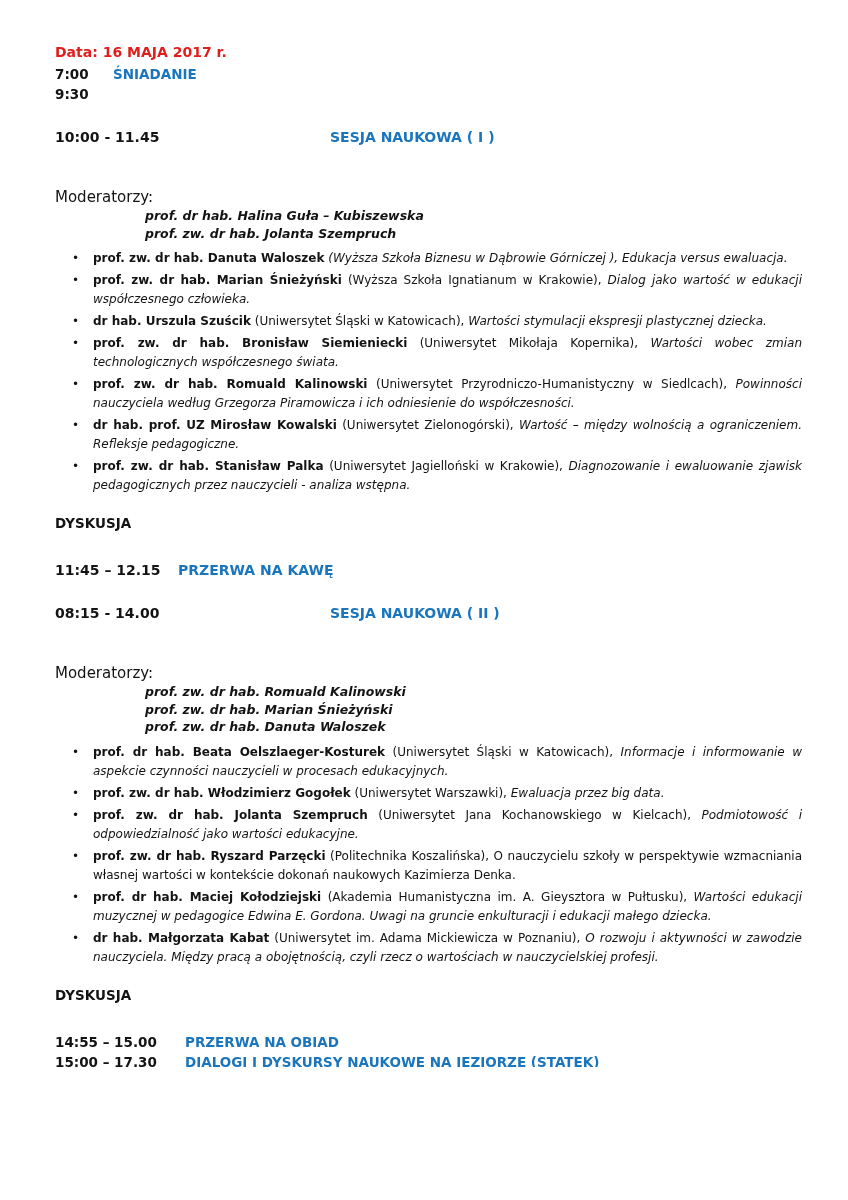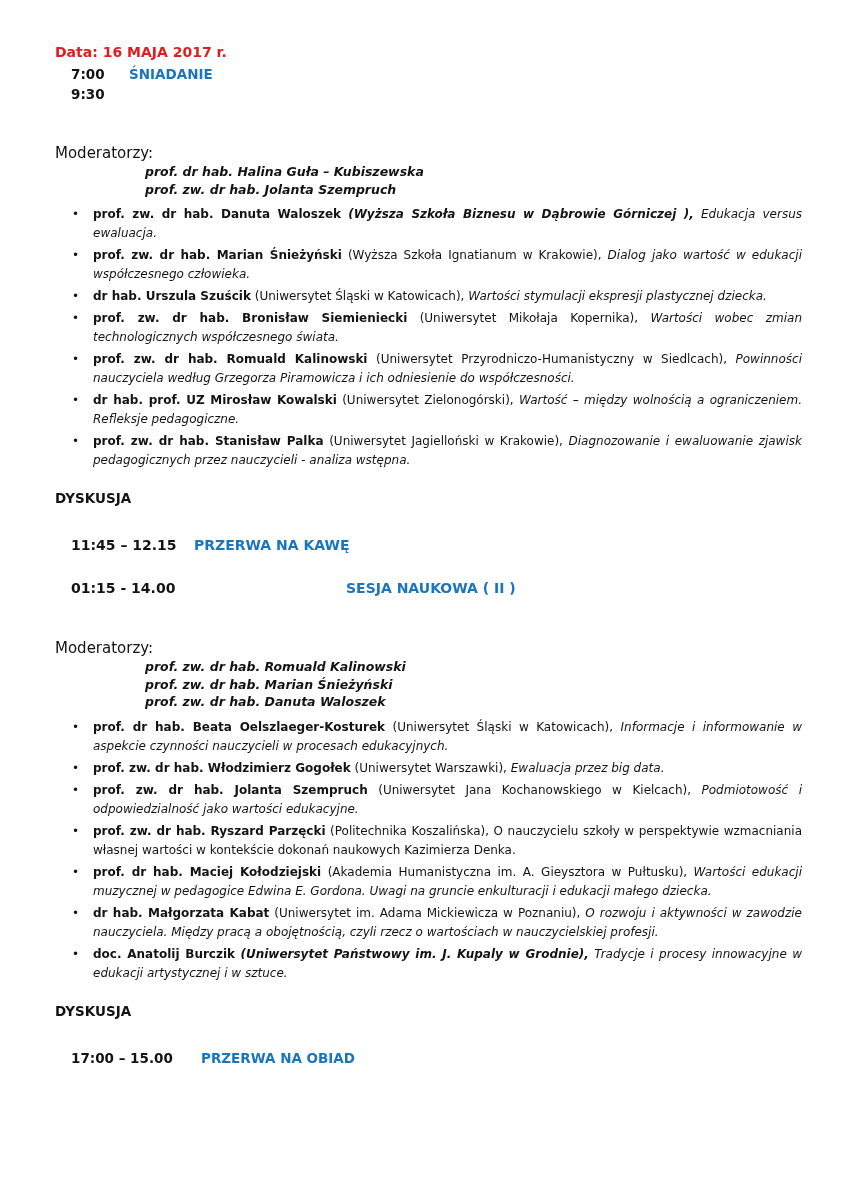--- a/index.html
+++ b/index.html
@@ -16,21 +16,21 @@
   .page{
     box-sizing:border-box;
     width:848px;height:1067px;
     padding:42px 46px 20px 55px;
     overflow:hidden;
   }
   .hline{
     font-weight:bold;font-size:14px;line-height:20px;color:var(--red);
     white-space:nowrap;
   }
-  .row{display:flex;align-items:flex-start;margin-left:16px;}
+  .row{display:flex;align-items:flex-start;}
   .time{font-weight:bold;color:var(--text);flex:none;}
   .blue{color:var(--blue);font-weight:bold;}
   
   .morning{margin-top:3px;}
   .morning .row{font-size:13.5px;line-height:19.5px;}
   .morning .time{width:58px;}
   
   .sess-head{margin-top:23px;font-size:14px;line-height:21px;}
   .sess-head .time{width:275px;}
   .modlbl{font-weight:normal;font-size:15px;line-height:20px;margin-top:39px;}
@@ -41,21 +41,21 @@
   ul.speakers li{
     position:relative;padding-left:38px;margin-bottom:3px;
     text-align:justify;font-size:12px;line-height:19px;
   }
   ul.speakers li::before{
     content:"\2022";position:absolute;left:17px;top:0;
     font-size:12px;color:var(--text);
   }
   .nm{font-weight:bold;}
   .af{font-style:normal;}
-  .af.it{font-style:italic;font-weight:bold;}
+  .af.it{font-style:italic;}
   .tt{font-style:italic;}
   .tt.rm{font-style:normal;}
   .disc{font-weight:bold;font-size:13.5px;line-height:19px;margin-top:19px;}
   
   .break{margin-top:27px;font-size:14px;line-height:20px;align-items:flex-end;}
   .break .time{width:123px;}
   
   .closing{margin-top:27px;}
   .closing .row{font-size:13.5px;line-height:20.5px;}
   .closing .time{width:130px;}
@@ -71,20 +71,24 @@
     <div class="row">
       <span class="time">7:00</span>
       <span class="blue">ŚNIADANIE</span>
     </div>
     <div class="row">
       <span class="time">9:30</span>
     </div>
   </div>
 
   <div>
+    <div class="row sess-head">
+      <span class="time">10:00 - 11.45</span>
+      <span class="blue">SESJA NAUKOWA ( I )</span>
+    </div>
     <div class="modlbl">Moderatorzy:</div>
     <div class="mods">
       <div class="mod">prof. dr hab. Halina Guła – Kubiszewska</div>
       <div class="mod">prof. zw. dr hab. Jolanta Szempruch</div>
     </div>
     <ul class="speakers">
       <li>
         <span class="nm">prof. zw. dr hab. Danuta Waloszek</span>
         <span class="af it">(Wyższa Szkoła Biznesu w Dąbrowie Górniczej ),</span>
         <span class="tt">Edukacja versus ewaluacja.</span>
@@ -123,21 +127,21 @@
     <div class="disc">DYSKUSJA</div>
   </div>
 
   <div class="row break">
     <span class="time">11:45 – 12.15</span>
     <span class="blue">PRZERWA NA KAWĘ</span>
   </div>
 
   <div>
     <div class="row sess-head">
-      <span class="time">01:15 - 14.00</span>
+      <span class="time">08:15 - 14.00</span>
       <span class="blue">SESJA NAUKOWA ( II )</span>
     </div>
     <div class="modlbl">Moderatorzy:</div>
     <div class="mods">
       <div class="mod">prof. zw. dr hab. Romuald Kalinowski</div>
       <div class="mod">prof. zw. dr hab. Marian Śnieżyński</div>
       <div class="mod">prof. zw. dr hab. Danuta Waloszek</div>
     </div>
     <ul class="speakers">
       <li>
@@ -163,32 +167,27 @@
       <li>
         <span class="nm">prof. dr hab. Maciej Kołodziejski</span>
         <span class="af">(Akademia Humanistyczna im. A. Gieysztora w Pułtusku),</span>
         <span class="tt">Wartości edukacji muzycznej w pedagogice Edwina E. Gordona. Uwagi na gruncie enkulturacji i edukacji małego dziecka.</span>
       </li>
       <li>
         <span class="nm">dr hab. Małgorzata Kabat</span>
         <span class="af">(Uniwersytet im. Adama Mickiewicza w Poznaniu),</span>
         <span class="tt">O rozwoju i aktywności w zawodzie nauczyciela. Między pracą a obojętnością, czyli rzecz o wartościach w nauczycielskiej profesji.</span>
       </li>
-      <li>
-        <span class="nm">doc. Anatolij Burczik</span>
-        <span class="af it">(Uniwersytet Państwowy im. J. Kupaly w Grodnie),</span>
-        <span class="tt">Tradycje i procesy innowacyjne w edukacji artystycznej i w sztuce.</span>
-      </li>
     </ul>
     <div class="disc">DYSKUSJA</div>
   </div>
 
   <div class="closing">
     <div class="row">
-      <span class="time">17:00 – 15.00</span>
+      <span class="time">14:55 – 15.00</span>
       <span class="blue">PRZERWA NA OBIAD</span>
     </div>
     <div class="row">
       <span class="time">15:00 – 17.30</span>
       <span class="blue">DIALOGI I DYSKURSY NAUKOWE NA JEZIORZE (STATEK)</span>
     </div>
   </div>
 
 </div>
 

